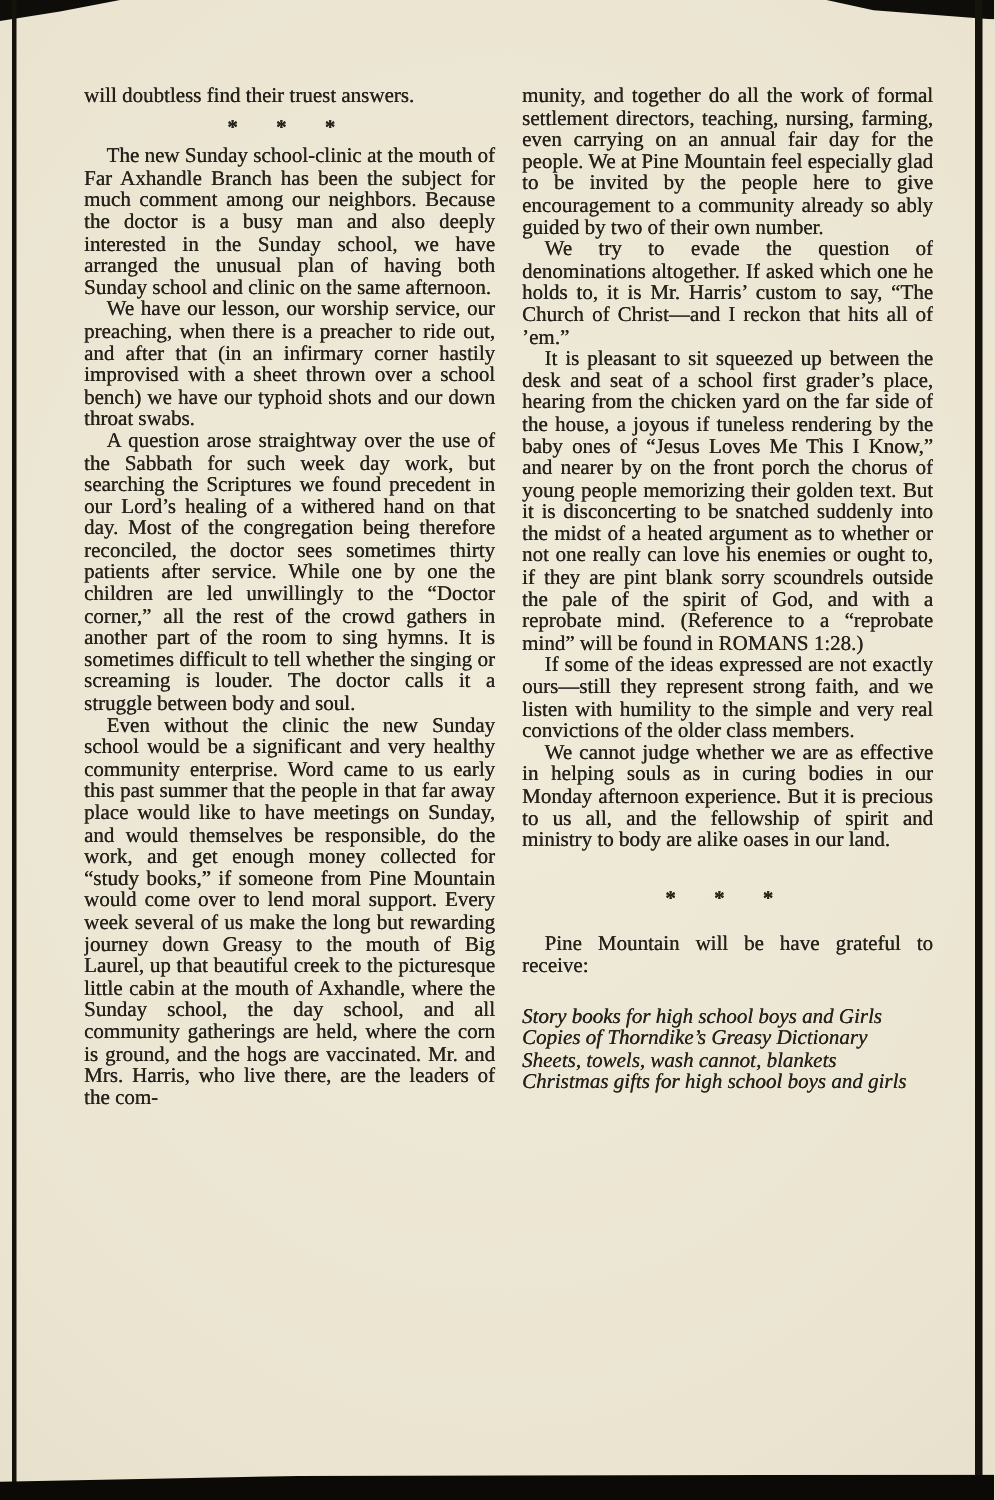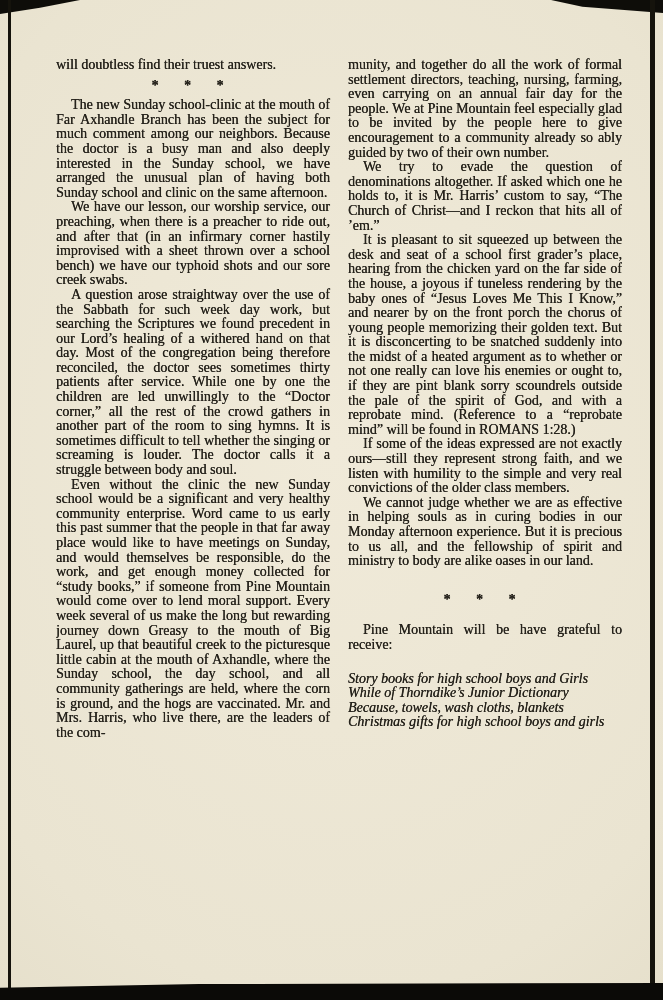--- a/index.html
+++ b/index.html
@@ -79,35 +79,35 @@
   <div class="artifact edge-left-line"></div>
   <div class="artifact edge-right-line"></div>
   <div class="artifact edge-bottom-bar"></div>
 
   <div class="content">
 
     <div class="col">
       <p class="noindent">will doubtless find their truest answers.</p>
       <p class="sep">* * *</p>
       <p>The new Sunday school-clinic at the mouth of Far Axhandle Branch has been the subject for much comment among our neighbors. Because the doctor is a busy man and also deeply interested in the Sunday school, we have arranged the unusual plan of having both Sunday school and clinic on the same afternoon.</p>
-      <p>We have our lesson, our worship service, our preaching, when there is a preacher to ride out, and after that (in an infirmary corner hastily improvised with a sheet thrown over a school bench) we have our typhoid shots and our sore creek swabs.</p>
+      <p>We have our lesson, our worship service, our preaching, when there is a preacher to ride out, and after that (in an infirmary corner hastily improvised with a sheet thrown over a school bench) we have our typhoid shots and our down throat swabs.</p>
       <p>A question arose straightway over the use of the Sabbath for such week day work, but searching the Scriptures we found precedent in our Lord’s healing of a withered hand on that day. Most of the congregation being therefore reconciled, the doctor sees sometimes thirty patients after service. While one by one the children are led unwillingly to the “Doctor corner,” all the rest of the crowd gathers in another part of the room to sing hymns. It is sometimes difficult to tell whether the singing or screaming is louder. The doctor calls it a struggle between body and soul.</p>
       <p>Even without the clinic the new Sunday school would be a significant and very healthy community enterprise. Word came to us early this past summer that the people in that far away place would like to have meetings on Sunday, and would themselves be responsible, do the work, and get enough money collected for “study books,” if someone from Pine Mountain would come over to lend moral support. Every week several of us make the long but rewarding journey down Greasy to the mouth of Big Laurel, up that beautiful creek to the picturesque little cabin at the mouth of Axhandle, where the Sunday school, the day school, and all community gatherings are held, where the corn is ground, and the hogs are vaccinated. Mr. and Mrs. Harris, who live there, are the leaders of the com-</p>
     </div>
 
     <div class="col">
       <p class="noindent">munity, and together do all the work of formal settlement directors, teaching, nursing, farming, even carrying on an annual fair day for the people. We at Pine Mountain feel especially glad to be invited by the people here to give encouragement to a community already so ably guided by two of their own number.</p>
       <p>We try to evade the question of denominations altogether.  If asked which one he holds to, it is Mr. Harris’ custom to say, “The Church of Christ—and I reckon that hits all of ’em.”</p>
       <p>It is pleasant to sit squeezed up between the desk and seat of a school first grader’s place, hearing from the chicken yard on the far side of the house, a joyous if tuneless rendering by the baby ones of “Jesus Loves Me This I Know,” and nearer by on the front porch the chorus of young people memorizing their golden text. But it is disconcerting to be snatched suddenly into the midst of a heated argument as to whether or not one really can love his enemies or ought to, if they are pint blank sorry scoundrels outside the pale of the spirit of God, and with a reprobate mind. (Reference to a “reprobate mind” will be found in ROMANS 1:28.)</p>
       <p>If some of the ideas expressed are not exactly ours—still they represent strong faith, and we listen with humility to the simple and very real convictions of the older class members.</p>
       <p>We cannot judge whether we are as effective in helping souls as in curing bodies in our Monday afternoon experience. But it is precious to us all, and the fellowship of spirit and ministry to body are alike oases in our land.</p>
       <p class="sep sep-right">* * *</p>
       <p>Pine Mountain will be have grateful to receive:</p>
       <div class="wishlist">
         <p class="wish">Story books for high school boys and Girls</p>
-        <p class="wish">While of Thorndike’s Junior Dictionary</p>
-        <p class="wish">Because, towels, wash cloths, blankets</p>
+        <p class="wish">Copies of Thorndike’s Greasy Dictionary</p>
+        <p class="wish">Sheets, towels, wash cannot, blankets</p>
         <p class="wish">Christmas gifts for high school boys and girls</p>
       </div>
     </div>
 
   </div>
 </div>
 
 </body></html>

